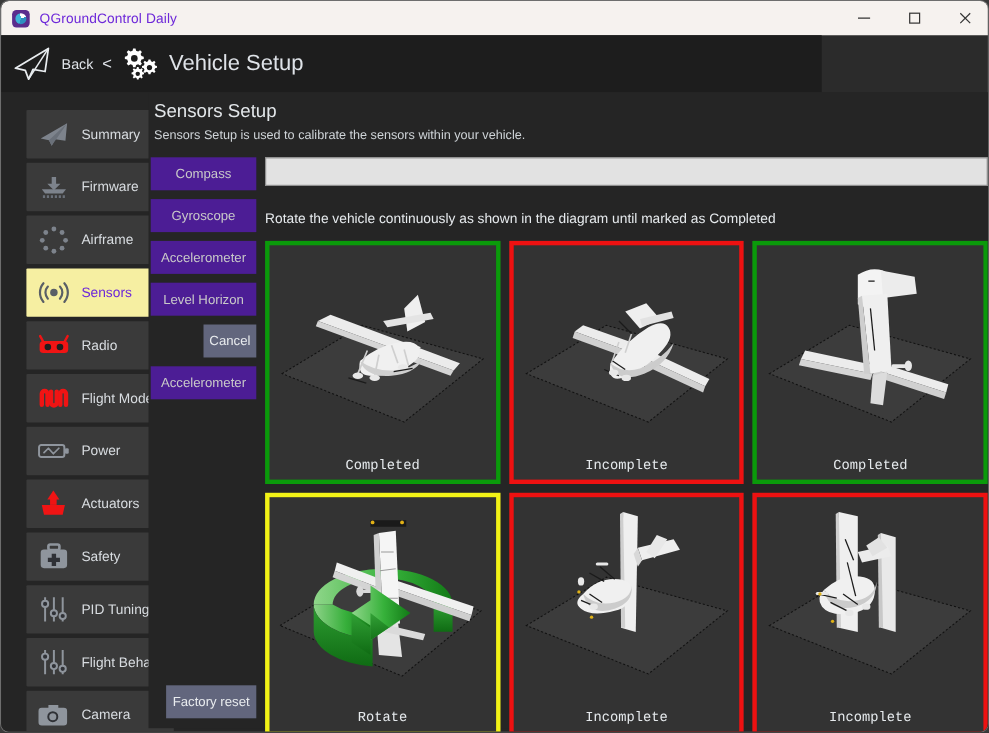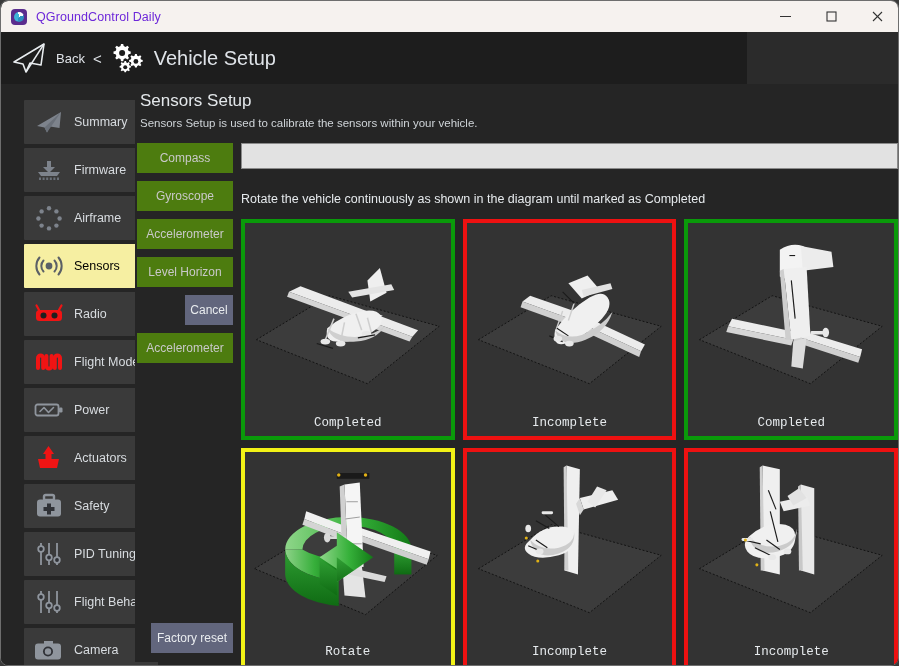--- a/index.html
+++ b/index.html
@@ -88,21 +88,21 @@
     border-radius: 1px;
   }
   .side-item.active { background: #f6efa2; }
   .side-item .ico {
     width: 34px; height: 30px; flex: none;
     display: flex; align-items: center; justify-content: center;
   }
   .side-item .lbl {
     font-size: 12.5px; color: #d8dce0; margin-left: 8px; white-space: nowrap;
   }
-  .side-item.active .lbl { color: #000000; }
+  .side-item.active .lbl { color: #6d28d9; }
 
   
   .content {
     position: absolute; top: 0; left: 134px;
     width: 765px; height: 578px;
     background: #252525;
     padding-left: 4px;
   }
   .content-title {
     position: absolute; left: 5px; top: 7px;
@@ -118,21 +118,21 @@
     width: 761px; height: 520px;
     display: flex;
   }
   .btn-col {
     width: 96px; flex: none;
     display: flex; flex-direction: column; gap: 8px;
     padding-top: 4px;
   }
   .cal-btn {
     height: 30px; flex: none;
-    background: #4d7c0f;
+    background: #4c1d95;
     color: #c9c9c9;
     font-size: 12px;
     display: flex; align-items: center; justify-content: center;
     border: none;
     font-family: "Liberation Sans", sans-serif;
   }
   .cal-btn.enabled { background: #62667d; color: #e9ecef; margin-left: 48px; }
   .cal-btn.bottom { margin-top: auto; margin-bottom: 6px; background: #62667d; color: #e9ecef; margin-left: 14px; }
 
   .cal-right {

